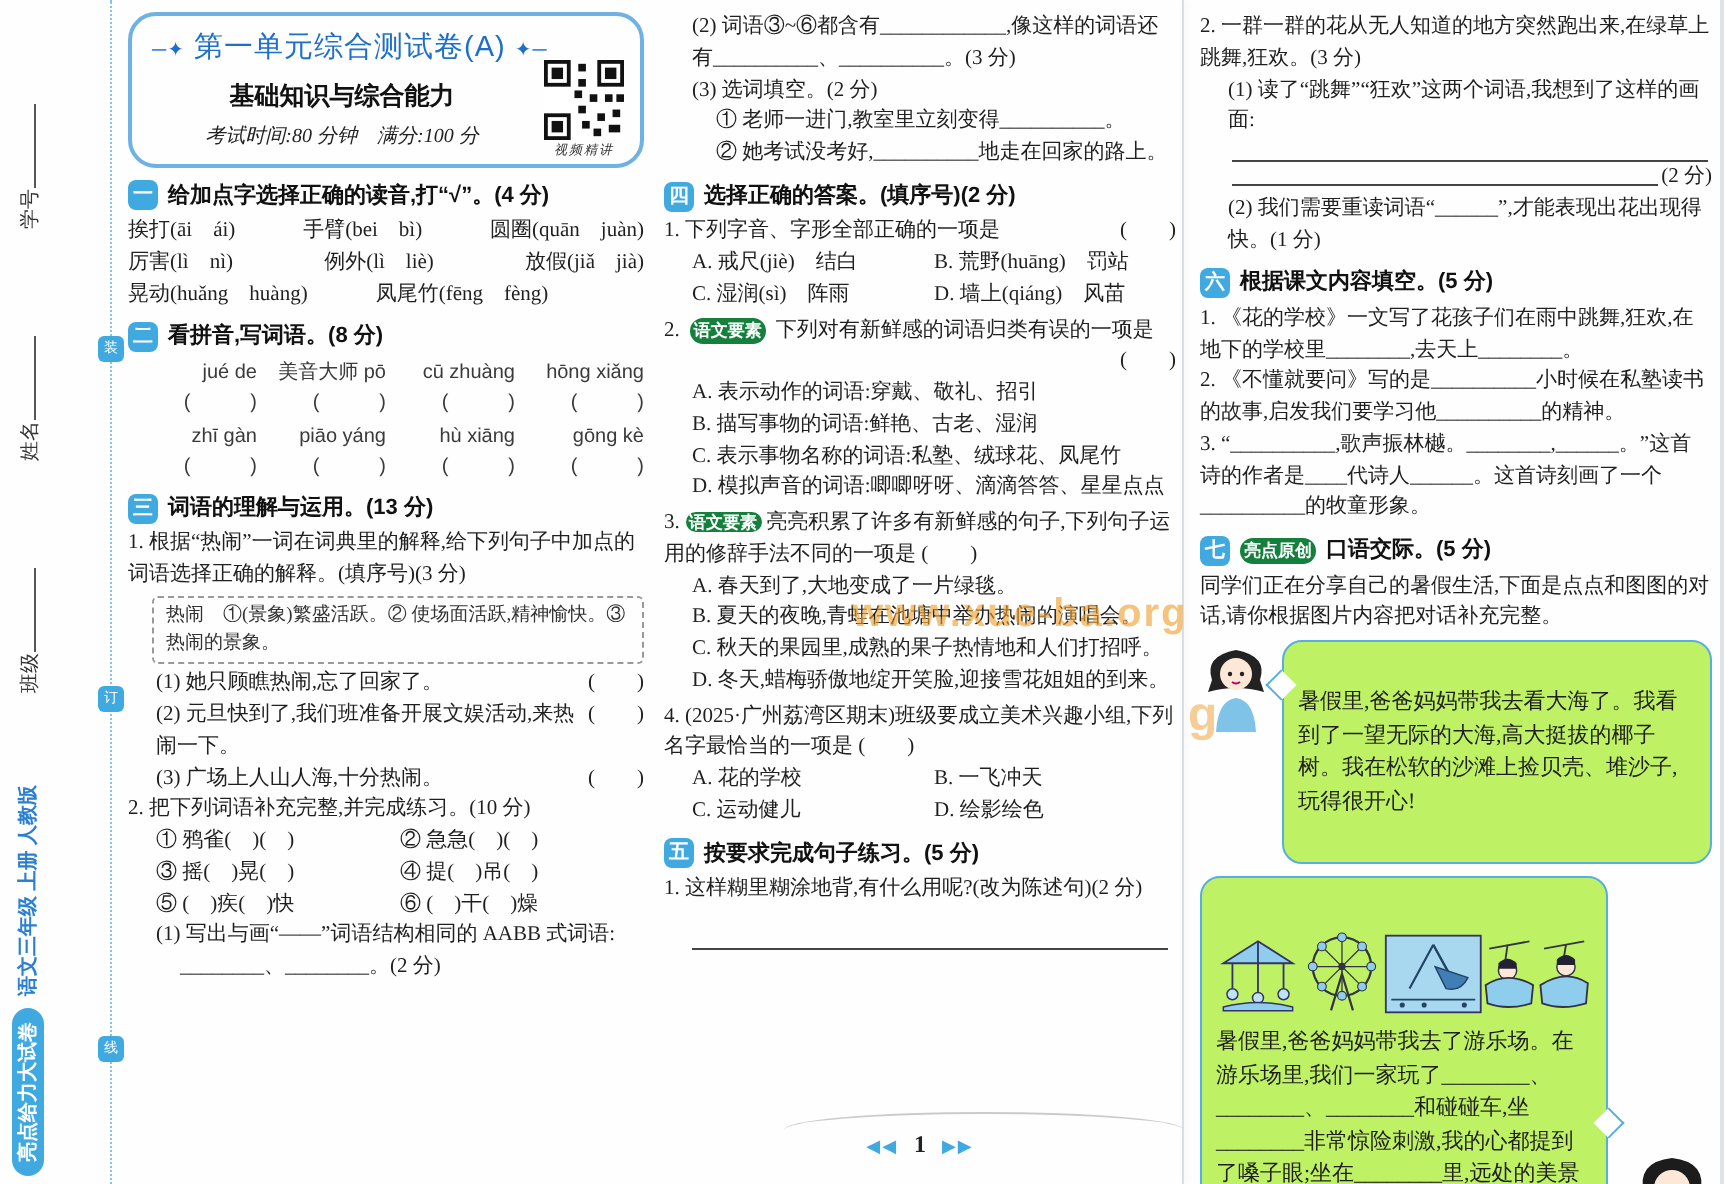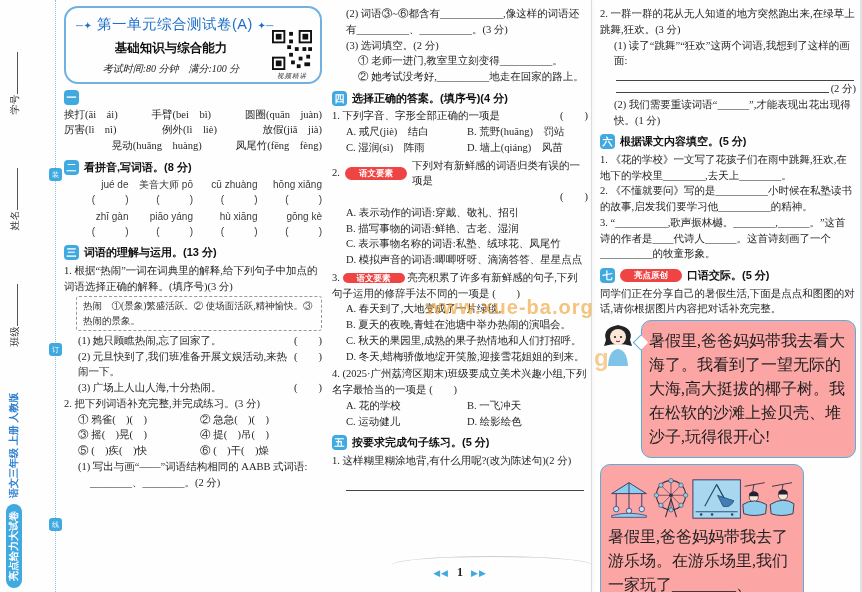--- a/index.html
+++ b/index.html
@@ -36,21 +36,21 @@
   .qr{position:absolute;right:6px;top:22px;width:44px;text-align:center;}
   .qr svg{display:block;margin:0 auto;}
   .qr-cap{font-size:6.5px;color:#333;letter-spacing:1px;margin-top:1px;font-style:italic;}
   .hdr-inner{padding-right:46px;}
 
   
   .sec-h{display:flex;align-items:center;gap:5px;font-family:"Liberation Sans",sans-serif;font-weight:bold;
     font-size:11px;color:#111;margin:5px 0 2px;}
   .num-badge{flex:0 0 auto;width:15px;height:15px;background:#3fa9e0;border-radius:4px;color:#fff;
     font-size:10px;line-height:15px;text-align:center;font-weight:bold;}
-  .tag-pill{background:#ef4444;color:#fff;border-radius:8px;padding:0 14px;font-size:8.5px;line-height:13px;
+  .tag-pill{background:#15803d;color:#fff;border-radius:8px;padding:0 2px;font-size:8.5px;line-height:13px;
     font-family:"Liberation Sans",sans-serif;font-weight:bold;white-space:nowrap;text-align:center;}
   .row{display:flex;justify-content:space-between;gap:6px;}
   .row .br{white-space:nowrap;color:#222;}
   .indent{padding-left:14px;}
   .indent2{padding-left:26px;}
   .pinyin-grid{display:grid;grid-template-columns:1fr 1fr 1fr 1fr;text-align:right;
     font-family:"Liberation Sans",sans-serif;font-size:10px;color:#3a3a3a;margin:1px 0 2px;}
   .pair-grid{display:grid;grid-template-columns:1fr 1fr;padding-left:14px;}
   .defbox{border:1px dashed #999;border-radius:3px;padding:2px 6px;margin:2px 0 2px 12px;font-size:9.5px;color:#333;}
   .ul-line{border-bottom:1px solid #444;height:13px;}
@@ -62,21 +62,21 @@
     font-size:20px;color:rgba(238,158,44,.62);letter-spacing:1px;pointer-events:none;}
   .wm2{position:absolute;left:594px;top:344px;font-family:"Liberation Sans",sans-serif;font-weight:bold;
     font-size:24px;color:rgba(238,158,44,.5);pointer-events:none;}
 
   
   .footer{position:absolute;left:410px;top:565px;width:100px;text-align:center;font-size:12px;color:#222;}
   .footer .arr{color:#3fa9e0;font-size:9px;letter-spacing:1px;}
   .footer .pg{display:inline-block;margin:0 8px;font-weight:bold;}
 
   
-  .bubble{border:1.5px solid #58aede;border-radius:10px;padding:8px 7px;position:relative;background:#fca5a5;font-size:16px;}
+  .bubble{border:1.5px solid #58aede;border-radius:10px;padding:22px 7px;position:relative;background:#bef264;font-size:11px;}
   .dlg1{display:flex;gap:5px;margin-top:3px;align-items:flex-start;}
   .dlg1 .bubble{flex:1;}
   .dlg1 .bubble:before{content:"";position:absolute;left:-7px;top:16px;width:10px;height:10px;background:#fff;
     border-left:1.5px solid #58aede;border-bottom:1.5px solid #58aede;transform:rotate(45deg);}
   .dlg2{position:relative;margin-top:6px;padding-right:52px;}
   .dlg2 .bubble:after{content:"";position:absolute;right:-7px;top:60%;width:10px;height:10px;background:#fff;
     border-right:1.5px solid #58aede;border-top:1.5px solid #58aede;transform:rotate(45deg);}
   .icons-row{display:flex;justify-content:space-between;align-items:flex-end;margin:2px 0 4px;}
   .avatar{flex:0 0 auto;}
   .boy-wrap{position:absolute;right:-2px;bottom:-4px;}
@@ -134,32 +134,33 @@
               <rect x="19" y="9" width="2" height="2"></rect>
           </g>
         </svg>
         <div class="qr-cap">视频精讲</div>
       </div>
     </div>
 
     <div>
       <div class="sec-h">
           <span class="num-badge">一</span>
+          <span>给加点字选择正确的读音,打“√”。(4 分)</span>
         </div>
       <div class="row" style="justify-content:space-between">
           <span>挨打(āi　ái)</span>
           <span>手臂(bei　bì)</span>
           <span>圆圈(quān　juàn)</span>
         </div>
       <div class="row" style="justify-content:space-between">
           <span>厉害(lì　nì)</span>
           <span>例外(lì　liè)</span>
           <span>放假(jiǎ　jià)</span>
         </div>
-      <div class="row" style="justify-content:flex-end;gap:34px">
+      <div class="row" style="justify-content:flex-start;gap:34px">
           <span>晃动(huǎng　huàng)</span>
           <span>凤尾竹(fēng　fèng)</span>
         </div>
     </div>
 
     <div>
       <div class="sec-h">
           <span class="num-badge">二</span>
           <span>看拼音,写词语。(8 分)</span>
         </div>
@@ -197,21 +198,21 @@
           <span class="br">(　　)</span>
         </div>
       <div class="row indent">
           <span>(2) 元旦快到了,我们班准备开展文娱活动,来热闹一下。</span>
           <span class="br">(　　)</span>
         </div>
       <div class="row indent">
           <span>(3) 广场上人山人海,十分热闹。</span>
           <span class="br">(　　)</span>
         </div>
-      <div>2. 把下列词语补充完整,并完成练习。(3 分)</div>
+      <div>2. 把下列词语补充完整,并完成练习。(10 分)</div>
       <div class="pair-grid">
           <span>① 鸦雀(　)(　)</span>
           <span>② 急急(　)(　)</span>
         </div>
       <div class="pair-grid">
           <span>③ 摇(　)晃(　)</span>
           <span>④ 提(　)吊(　)</span>
         </div>
       <div class="pair-grid">
           <span>⑤ (　)疾(　)快</span>
@@ -224,21 +225,21 @@
 
   <div class="col" id="col2">
     <div class="indent">(2) 词语③~⑥都含有____________,像这样的词语还有__________、__________。(3 分)</div>
     <div class="indent">(3) 选词填空。(2 分)</div>
     <div class="indent2">① 老师一进门,教室里立刻变得__________。</div>
     <div class="indent2">② 她考试没考好,__________地走在回家的路上。</div>
 
     <div>
       <div class="sec-h">
           <span class="num-badge">四</span>
-          <span>选择正确的答案。(填序号)(4 分)</span>
+          <span>选择正确的答案。(填序号)(2 分)</span>
         </div>
 
       <div class="row">
           <span>1. 下列字音、字形全部正确的一项是</span>
           <span class="br">(　　)</span>
         </div>
       <div class="pair-grid">
           <span>A. 戒尺(jiè)　结白</span>
           <span>B. 荒野(huāng)　罚站</span>
         </div>

